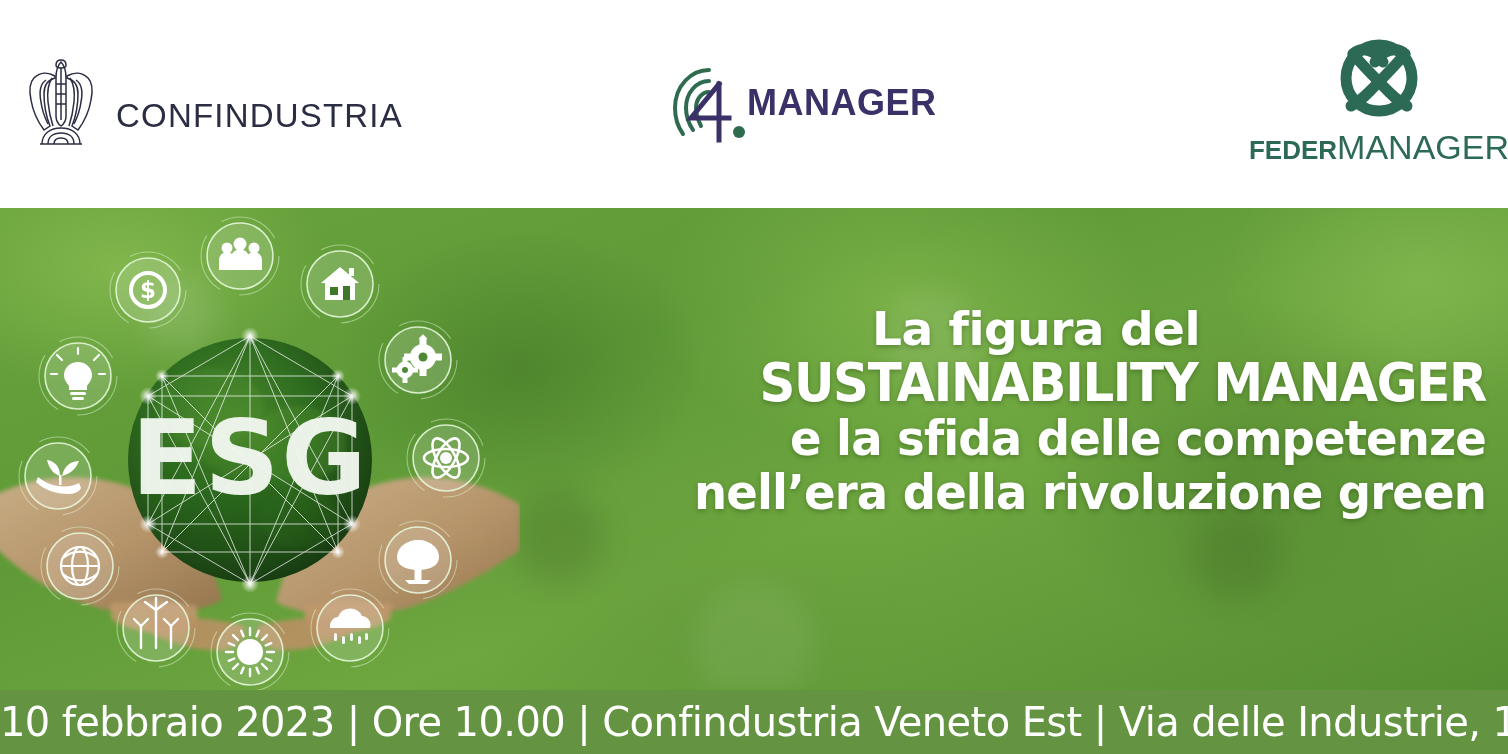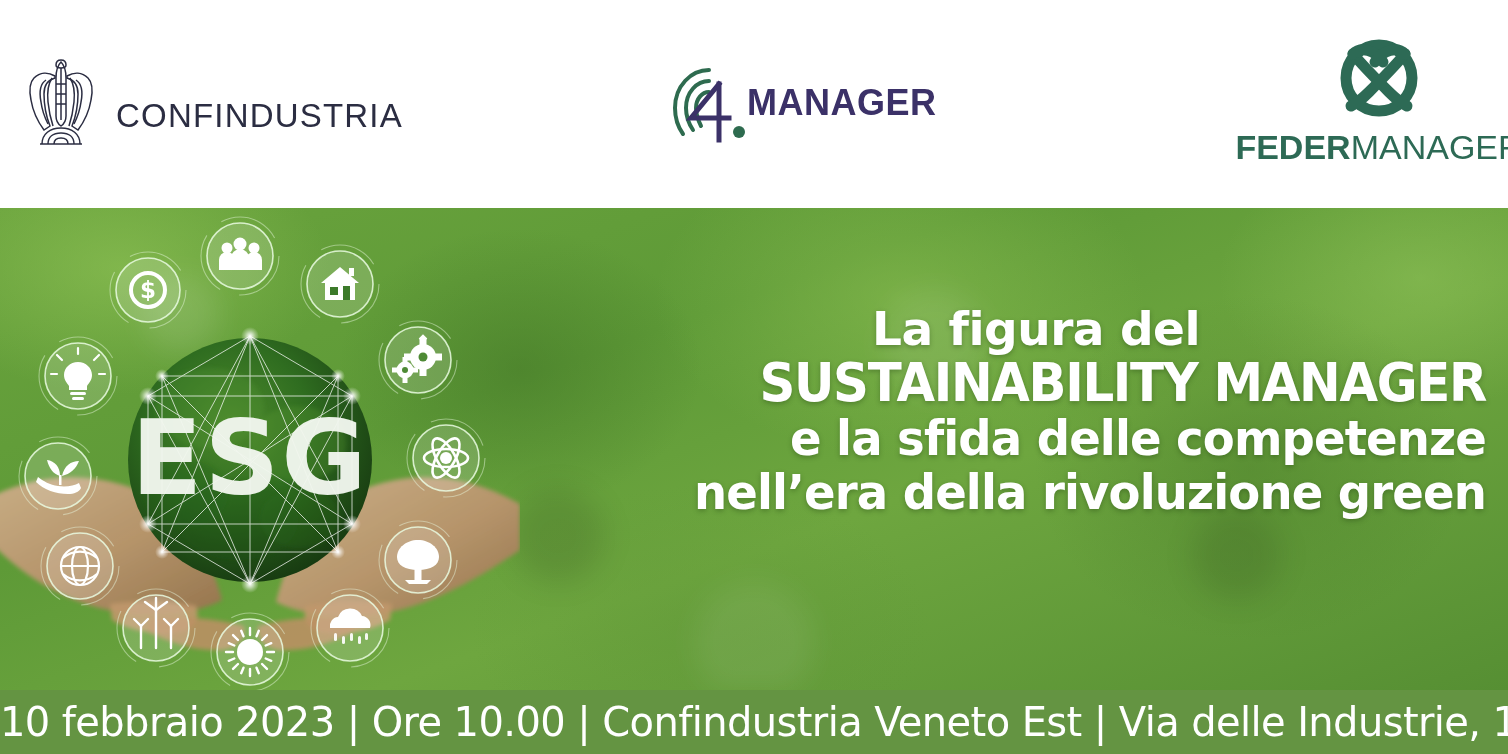--- a/index.html
+++ b/index.html
@@ -92,21 +92,21 @@
   .federmanager-word {
     margin-top: 4px;
     white-space: nowrap;
     line-height: 1;
     color: #2d6a55;
     font-family: "Liberation Serif", serif;
   }
   .federmanager-word .feder {
     font-family: "Liberation Sans", sans-serif;
     font-weight: bold;
-    font-size: 34px;
+    font-size: 26px;
     letter-spacing: 0px;
   }
   .federmanager-word .manager {
     font-family: "Liberation Sans", sans-serif;
     font-weight: normal;
     font-size: 34px;
     letter-spacing: 0px;
   }
 
   

